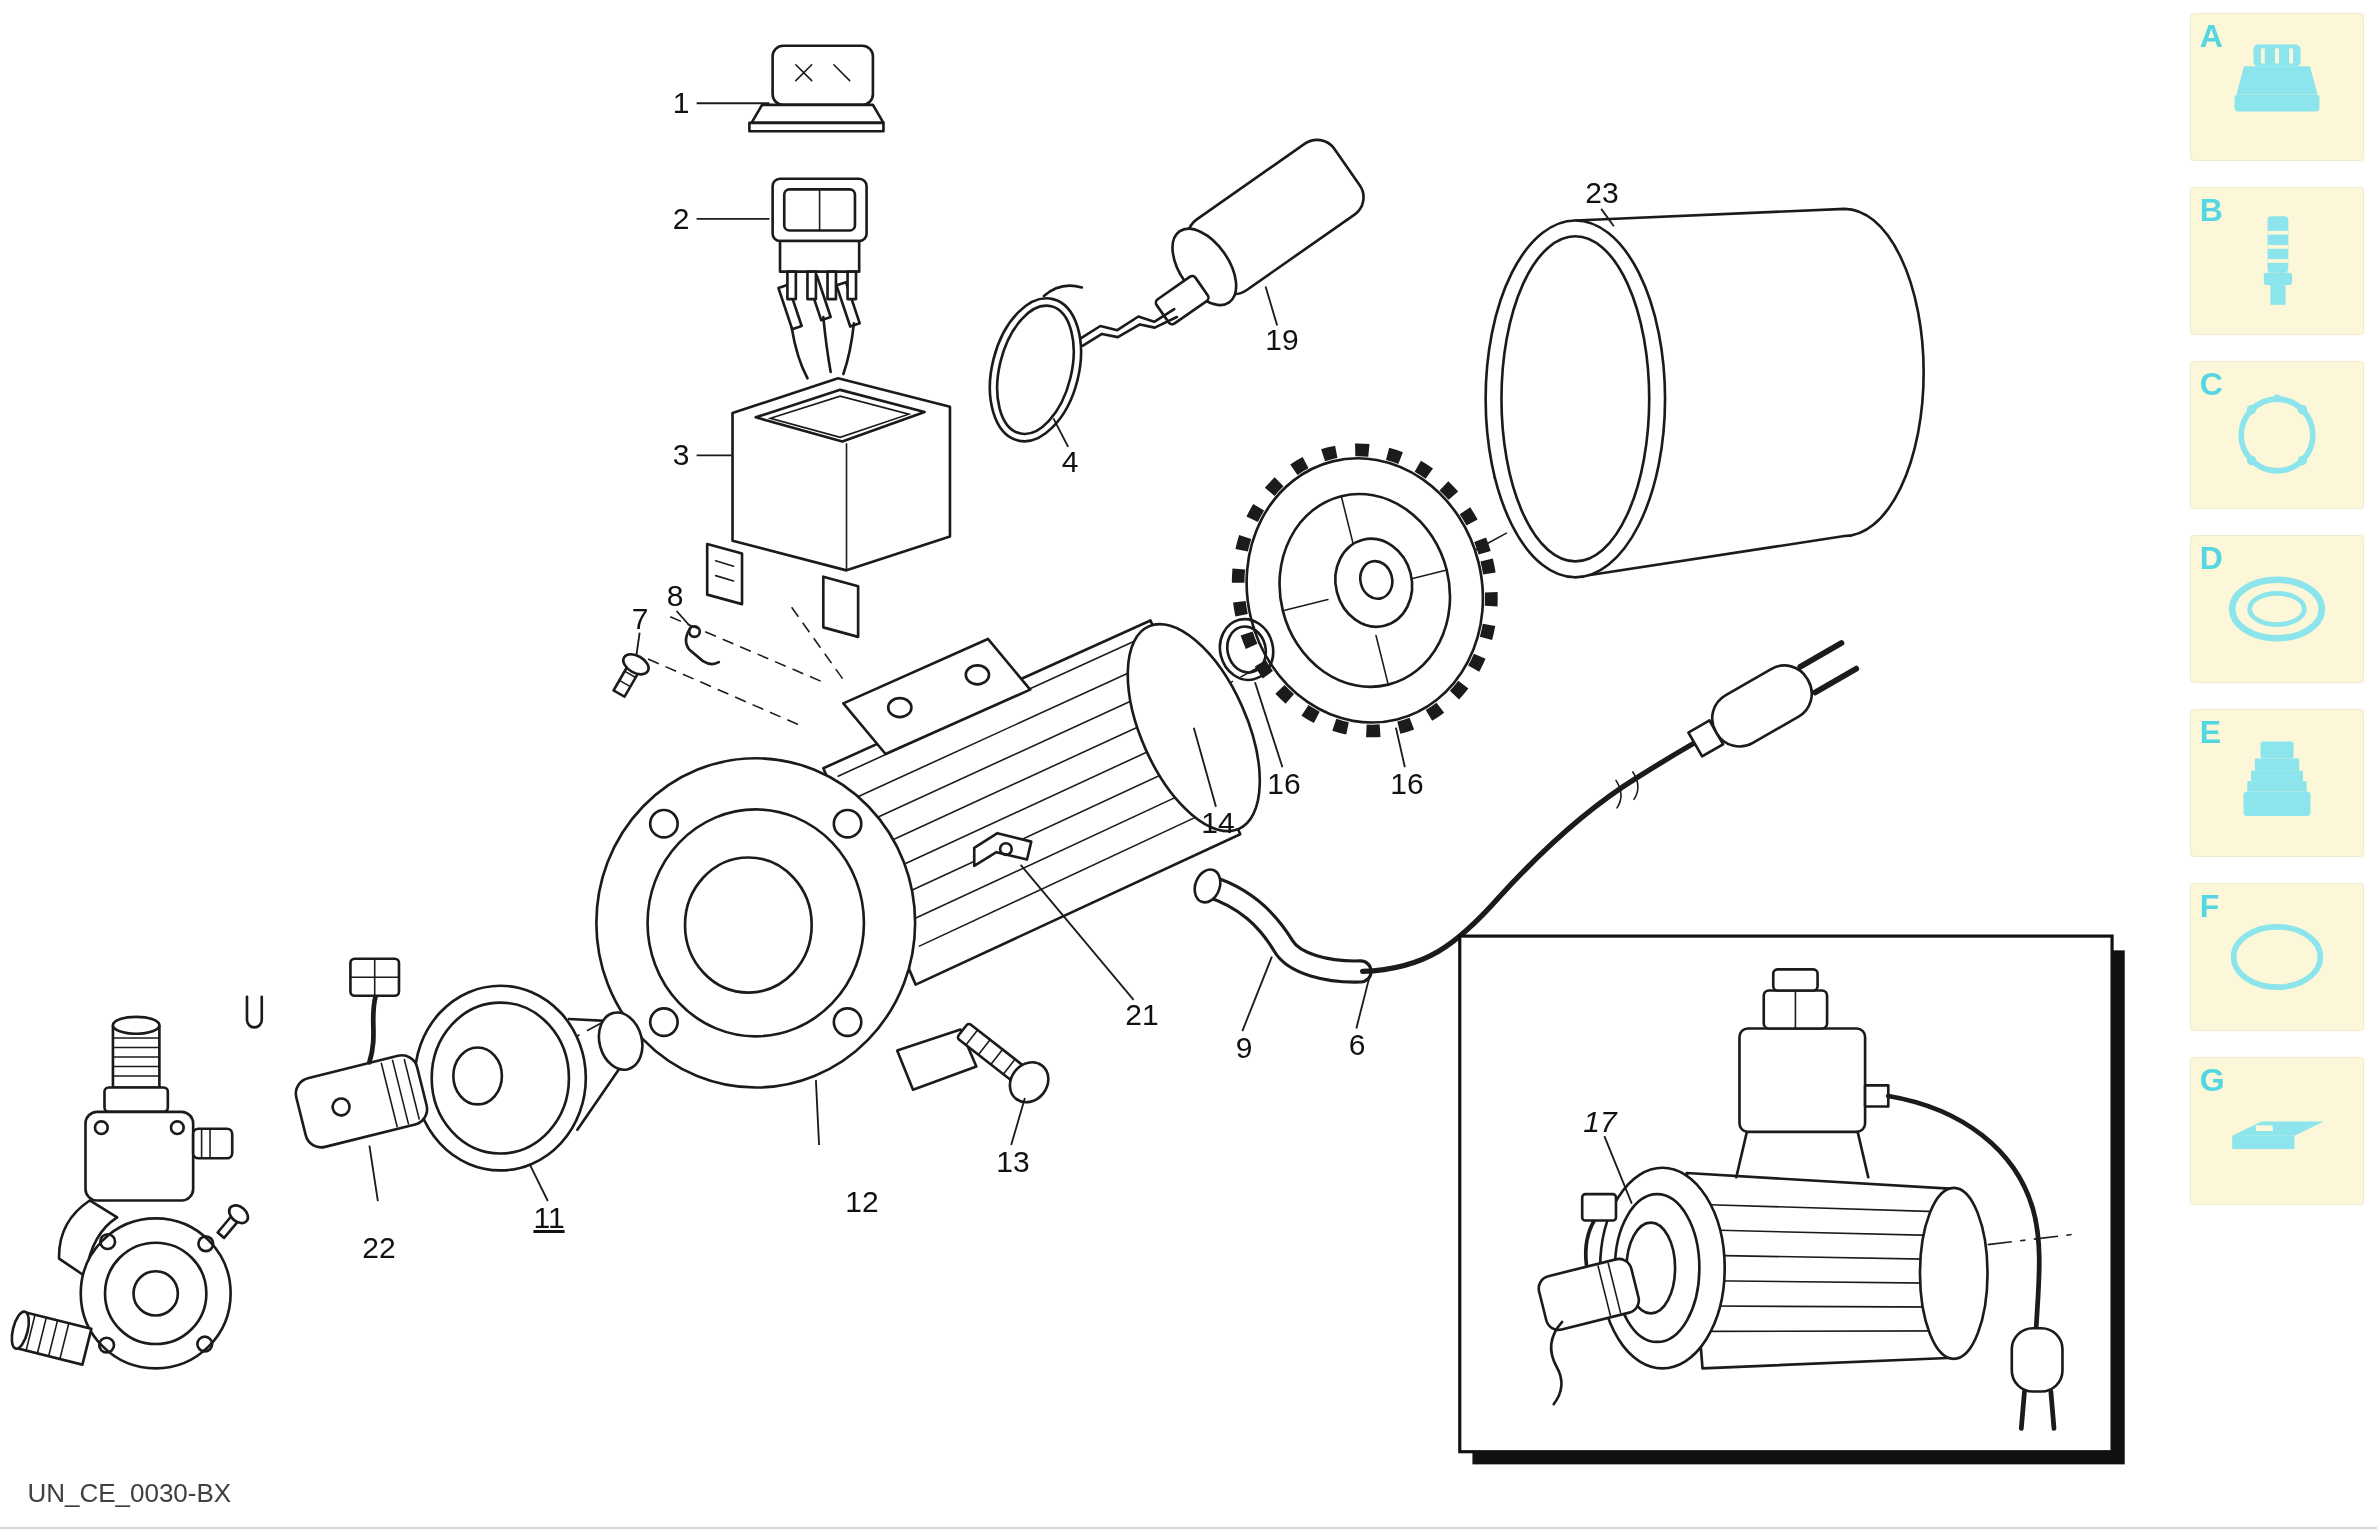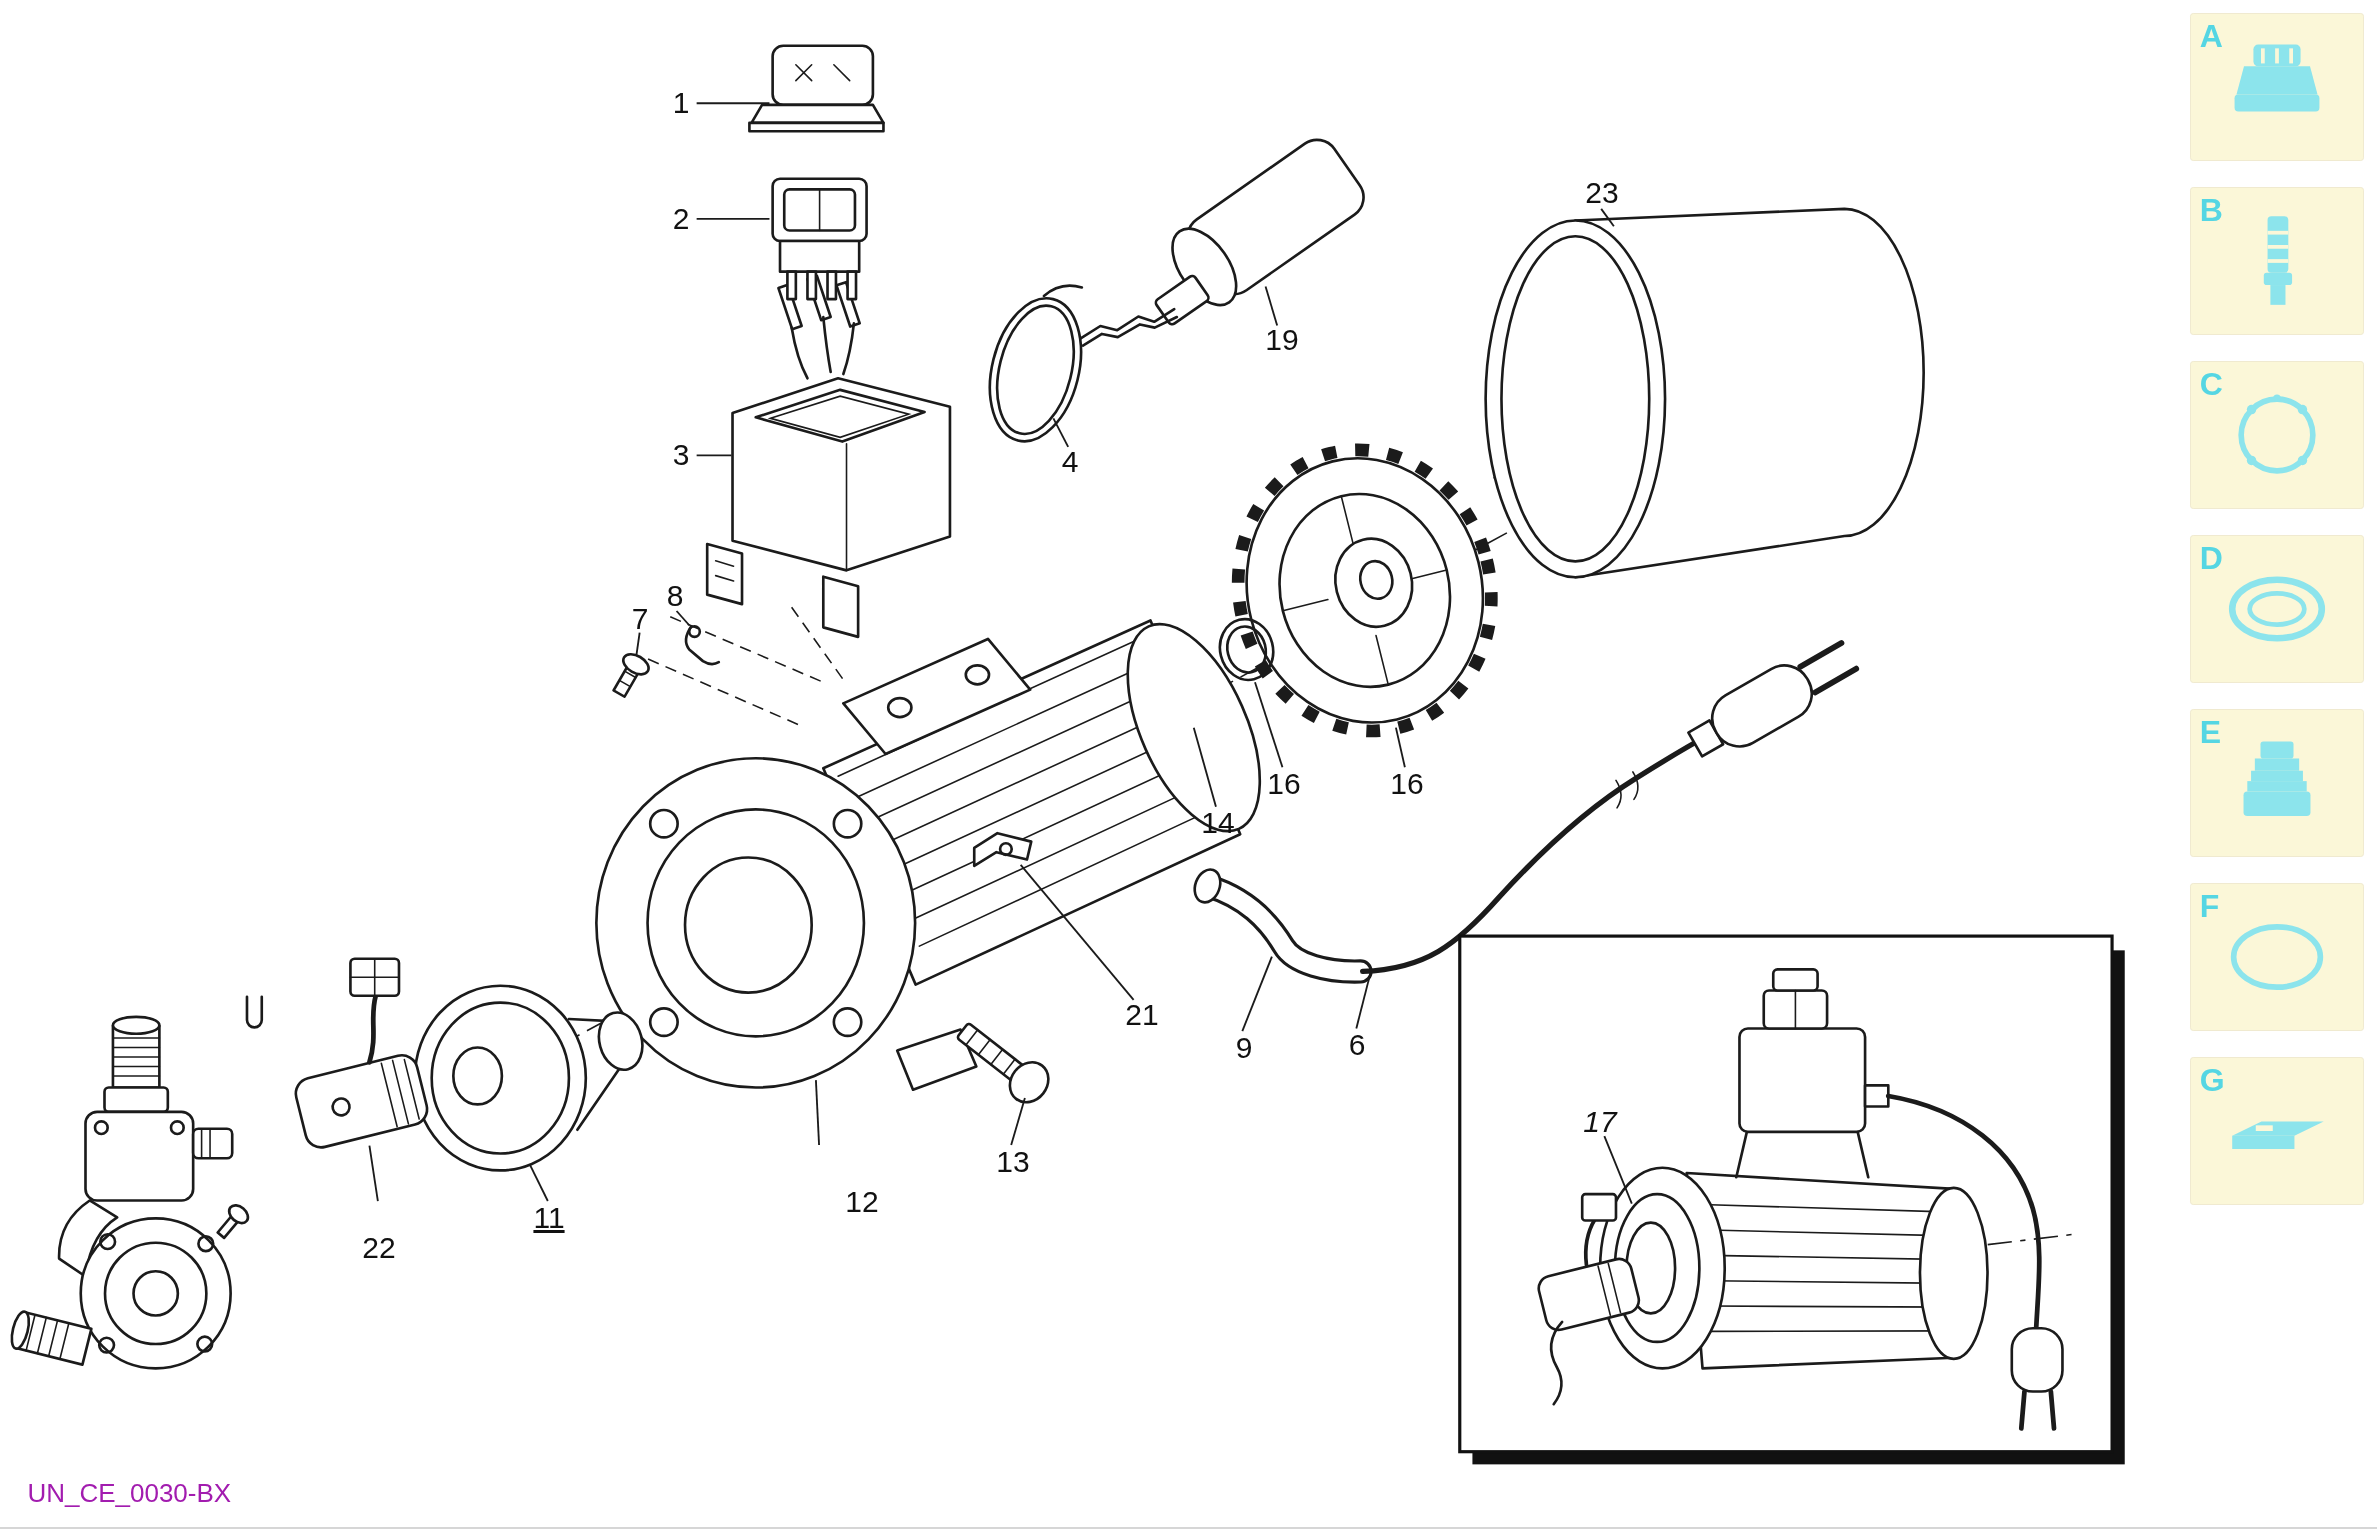--- a/index.html
+++ b/index.html
@@ -17,21 +17,21 @@
   .callout{position:absolute;transform:translate(-50%,-50%);font-size:30px;color:#111;line-height:1;user-select:none;}
   
   .sidebar{position:absolute;top:13px;right:12.7px;width:174px;display:flex;flex-direction:column;gap:26px;}
   .thumb{position:relative;width:174px;height:148px;background:#fbf7d8;border:1.1px solid #f0ead0;border-radius:3.2px;box-sizing:border-box;display:flex;align-items:center;justify-content:center;cursor:pointer;}
   .thumb-letter{position:absolute;top:4.2px;left:8.4px;font-size:32px;font-weight:bold;color:#55d6e3;}
   .thumb svg{width:158px;height:132px;}
   .ic{fill:#8ce4ec;}
   .ic-s{fill:none;stroke:#8ce4ec;}
   .ic-w{stroke:#fbf7d8;stroke-width:8;fill:none;}
   
-  .doc-code{position:absolute;left:27.4px;top:1478px;font-size:26px;color:#a21caf;}
+  .doc-code{position:absolute;left:27.4px;top:1478px;font-size:26px;color:#404040;}
   .bottom-rule{position:absolute;left:0;top:1527px;width:2377px;height:1.6px;background:#d6d6d6;}
 </style>
 </head>
 <body>
 
 <div class="stage">
 
   <svg class="art" viewBox="0 0 4504 2909">
 
     <g>

